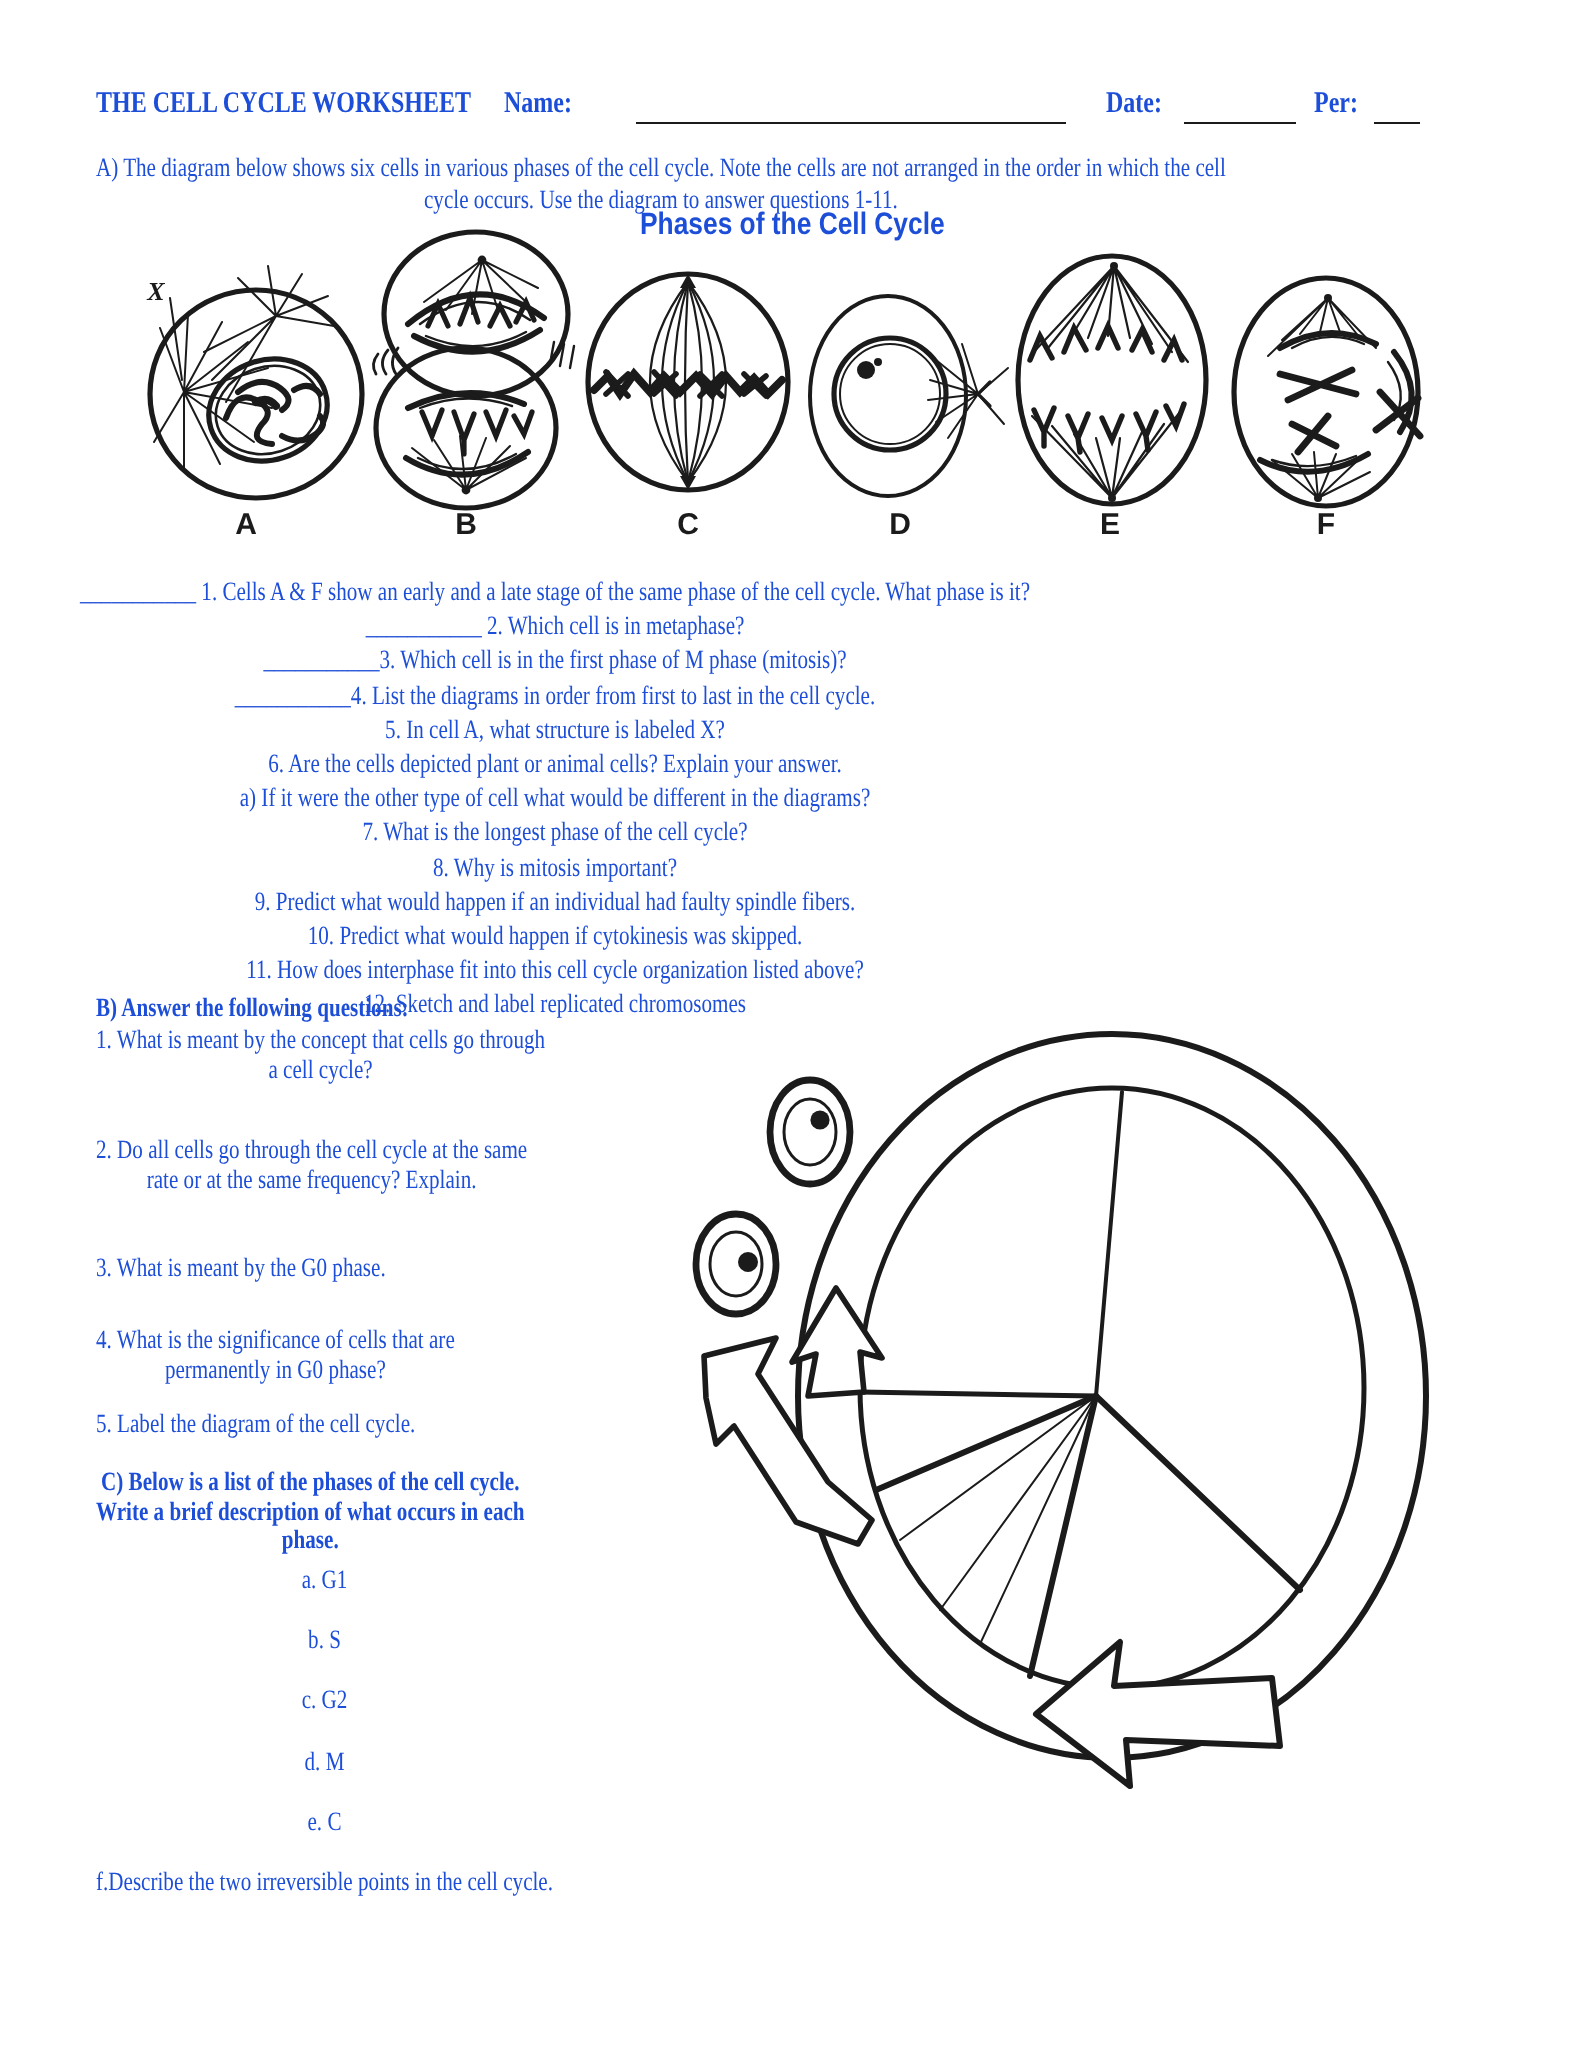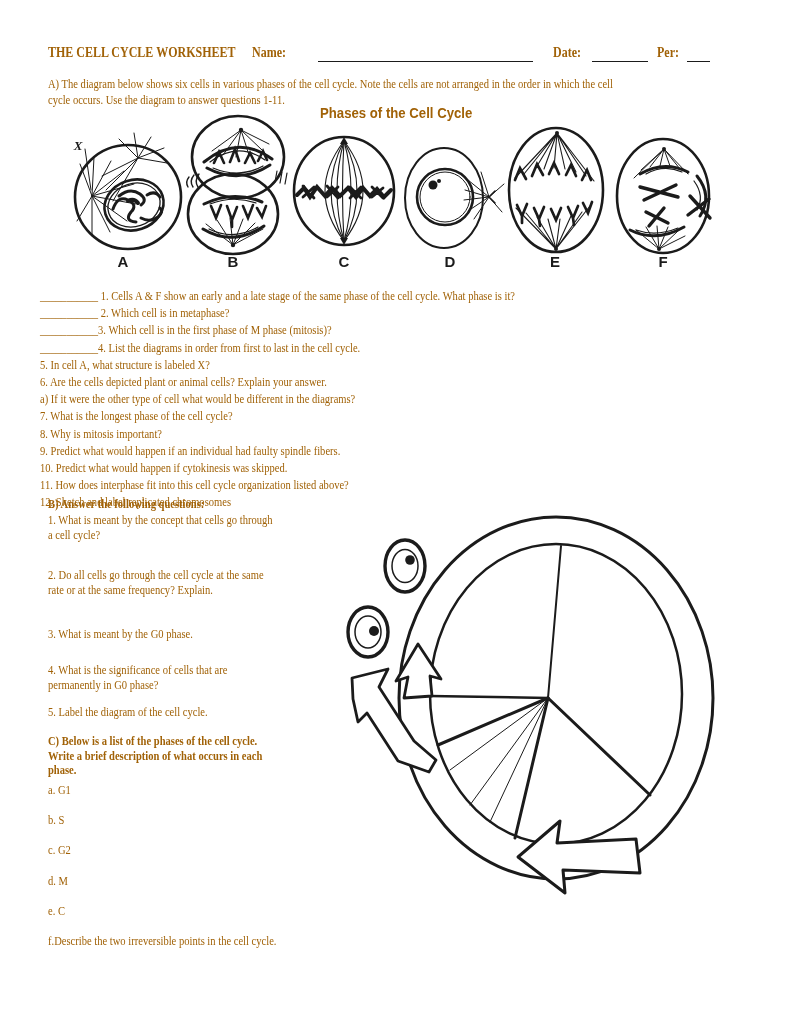--- a/index.html
+++ b/index.html
@@ -1,17 +1,17 @@
 <!DOCTYPE html>
 <html><head>
 <meta charset="utf-8">
 <style>
   html,body{margin:0;padding:0;background:#e8e8e8;}
   .page{position:relative;width:791px;height:1024px;background:#ffffff;overflow:hidden;
-        font-family:"Liberation Serif", serif;color:#a16207;}
+        font-family:"Liberation Serif", serif;color:#1d4ed8;text-align:center;}
   .t{position:absolute;white-space:pre-line;font-size:13.2px;line-height:17.2px;
      transform:scaleX(.8);transform-origin:0 0;letter-spacing:0;}
   .b{font-weight:bold;}
   .hdr{font-size:15px;}
   .blank{position:absolute;height:0;border-bottom:1.6px solid #1b1b1b;}
   .figtitle{position:absolute;font-family:"Liberation Sans", sans-serif;font-weight:bold;
             font-size:15.5px;transform:scaleX(.85);transform-origin:0 0;}
   svg{position:absolute;overflow:visible;}
   svg *{vector-effect:none;}
   .ln{stroke:#1b1b1b;fill:none;stroke-linecap:round;}

